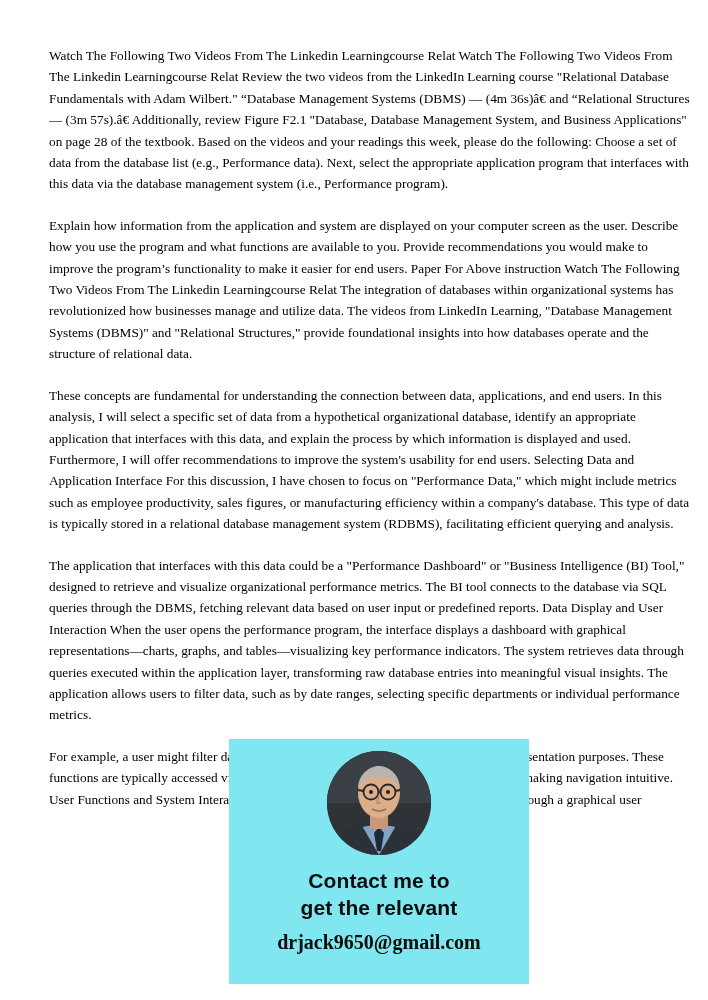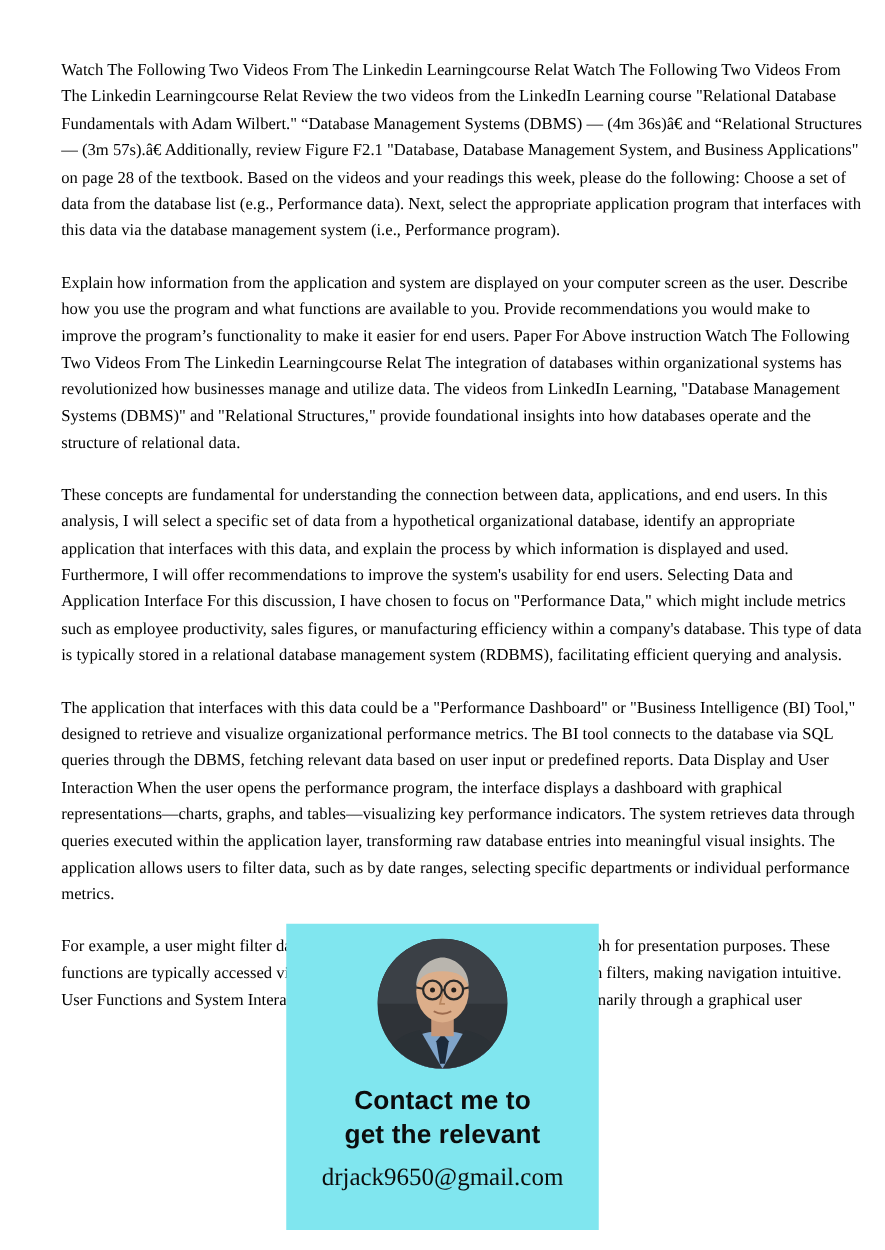--- a/index.html
+++ b/index.html
@@ -36,21 +36,21 @@
     font-family: "Liberation Serif", serif;
   }
   .para.last {
     margin-bottom: 0;
   }
   
   .overlay-card {
     position: absolute;
     left: 229px;
     top: 727px;
-    width: 250px;
+    width: 300px;
     height: 245px;
     background: #7fe7ef;
     background: #80e6ef;
     display: flex;
     flex-direction: column;
     align-items: center;
     justify-content: flex-start;
     box-sizing: border-box;
     padding-top: 10px;
   }
@@ -78,21 +78,21 @@
     line-height: 27px;
     text-align: center;
     letter-spacing: 0.1px;
   }
   .overlay-lines {
     margin-top: 12px;
   }
   .overlay-email {
     margin-top: 9px;
     font-family: "Liberation Serif", serif;
-    font-weight: normal;
+    font-weight: bold;
     font-size: 20px;
     line-height: 24px;
     color: #0c0c0c;
     text-align: center;
   }
 </style>
 </head>
 <body>
 
 <div class="page">

